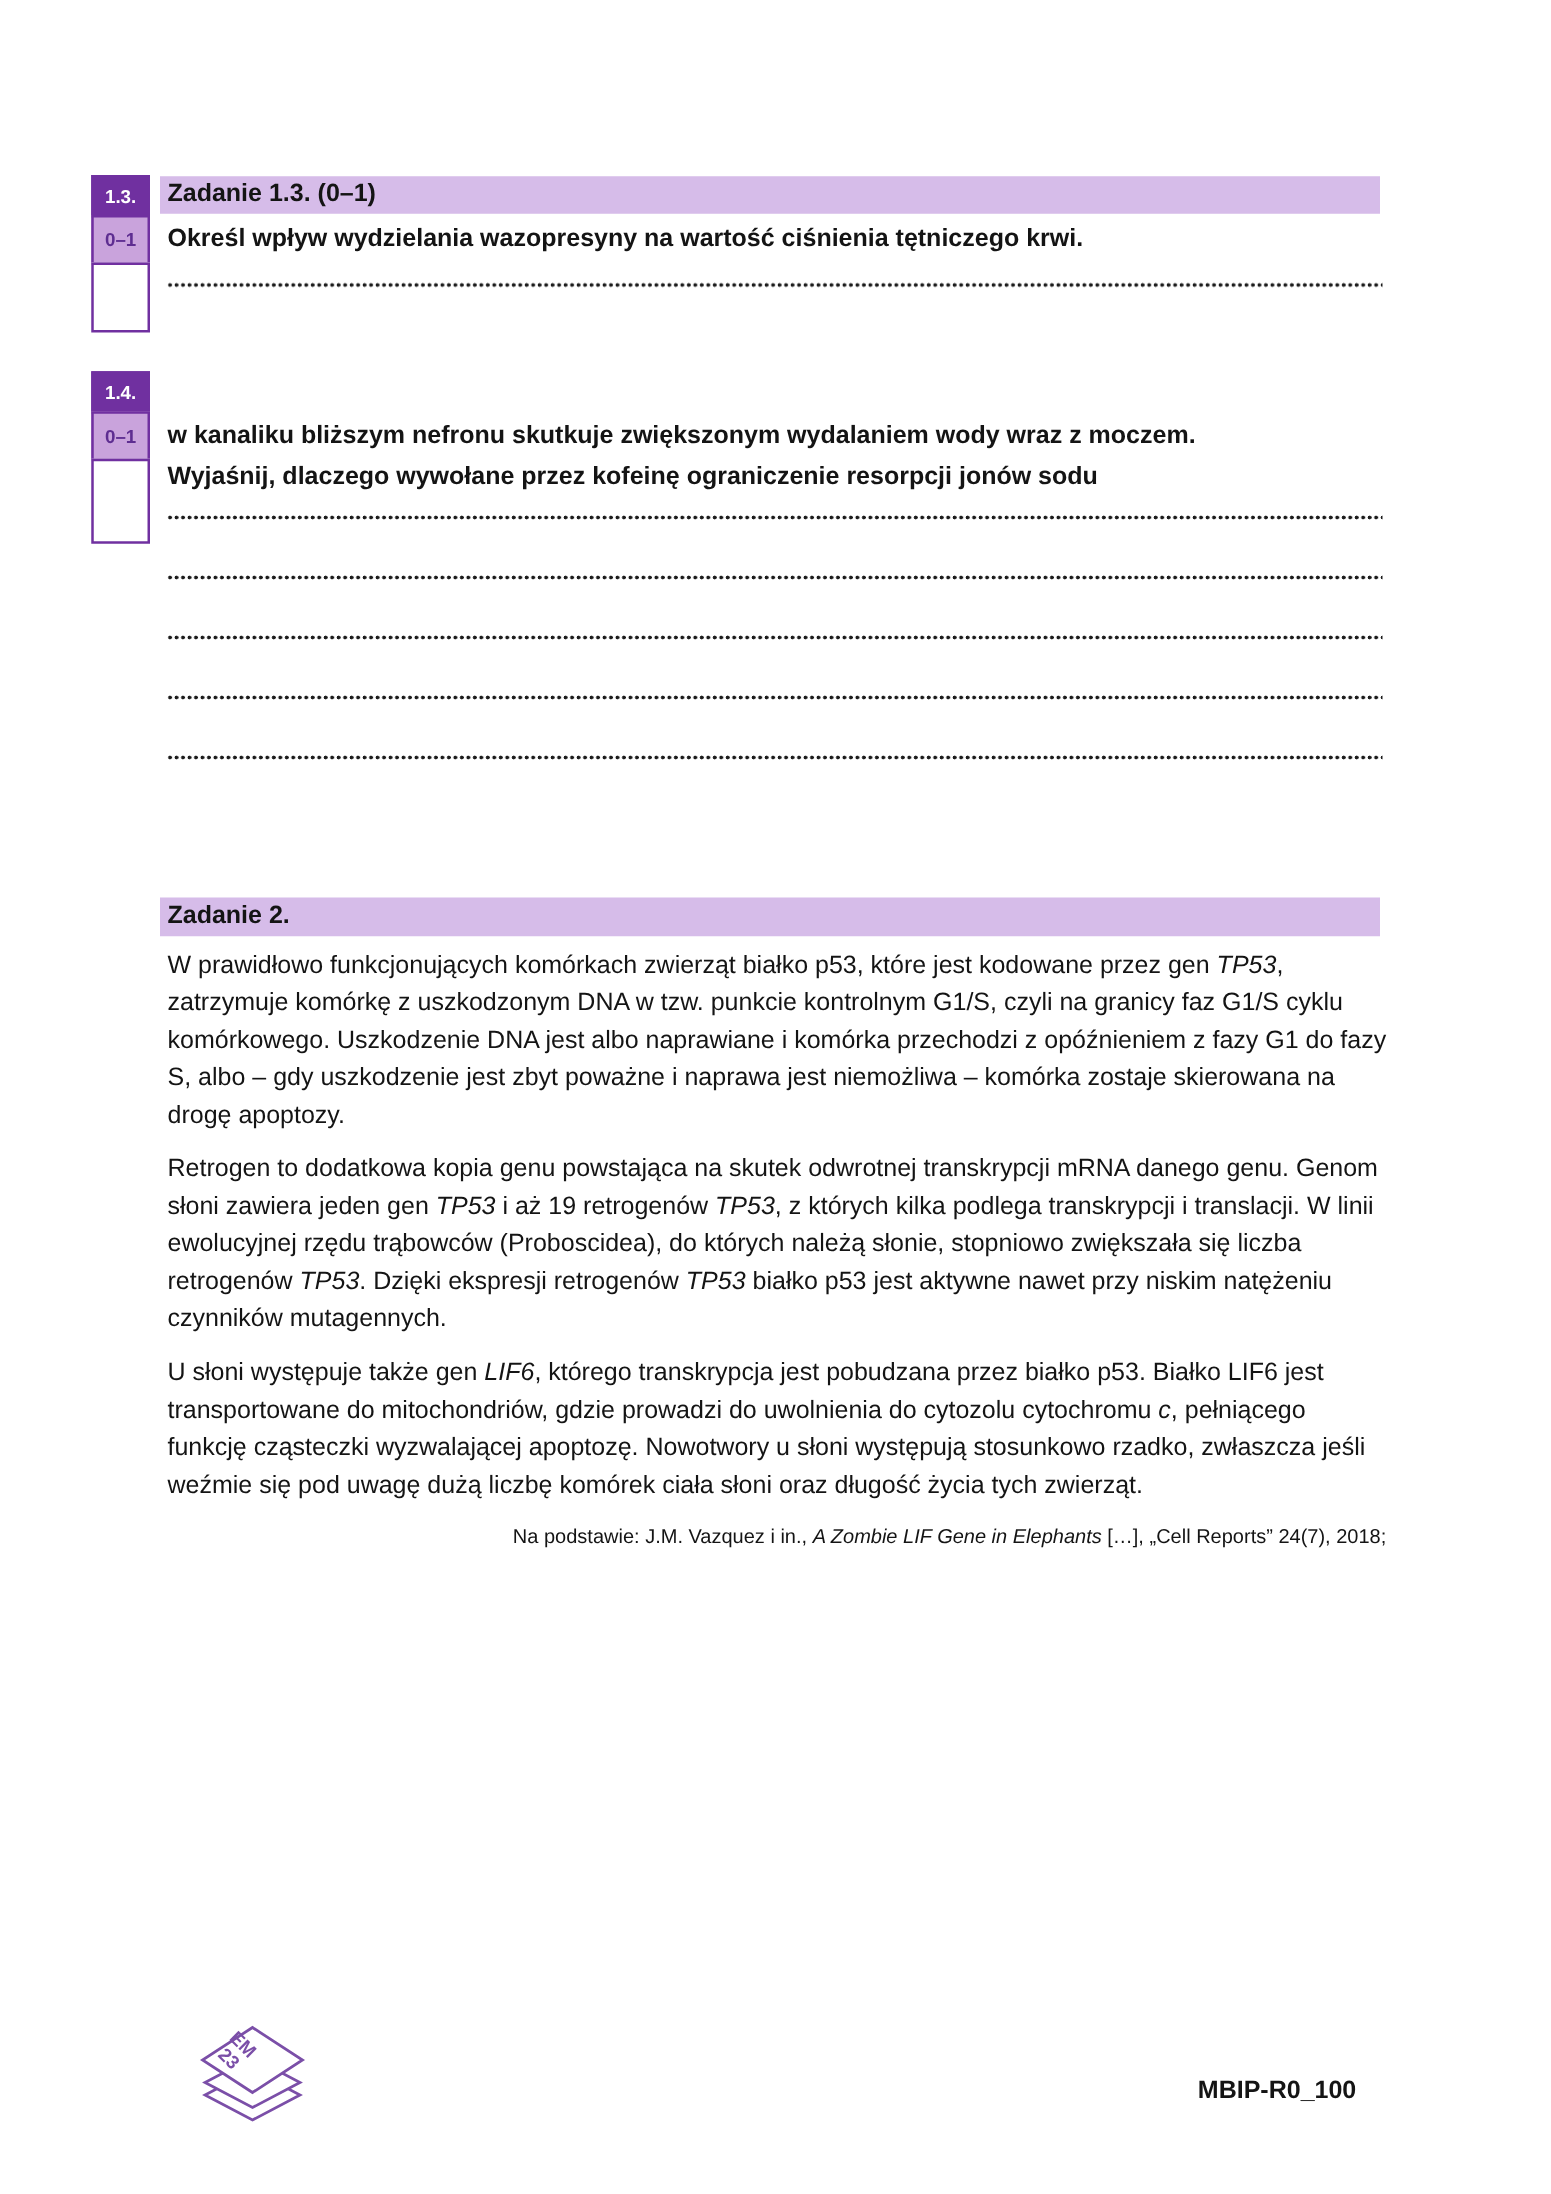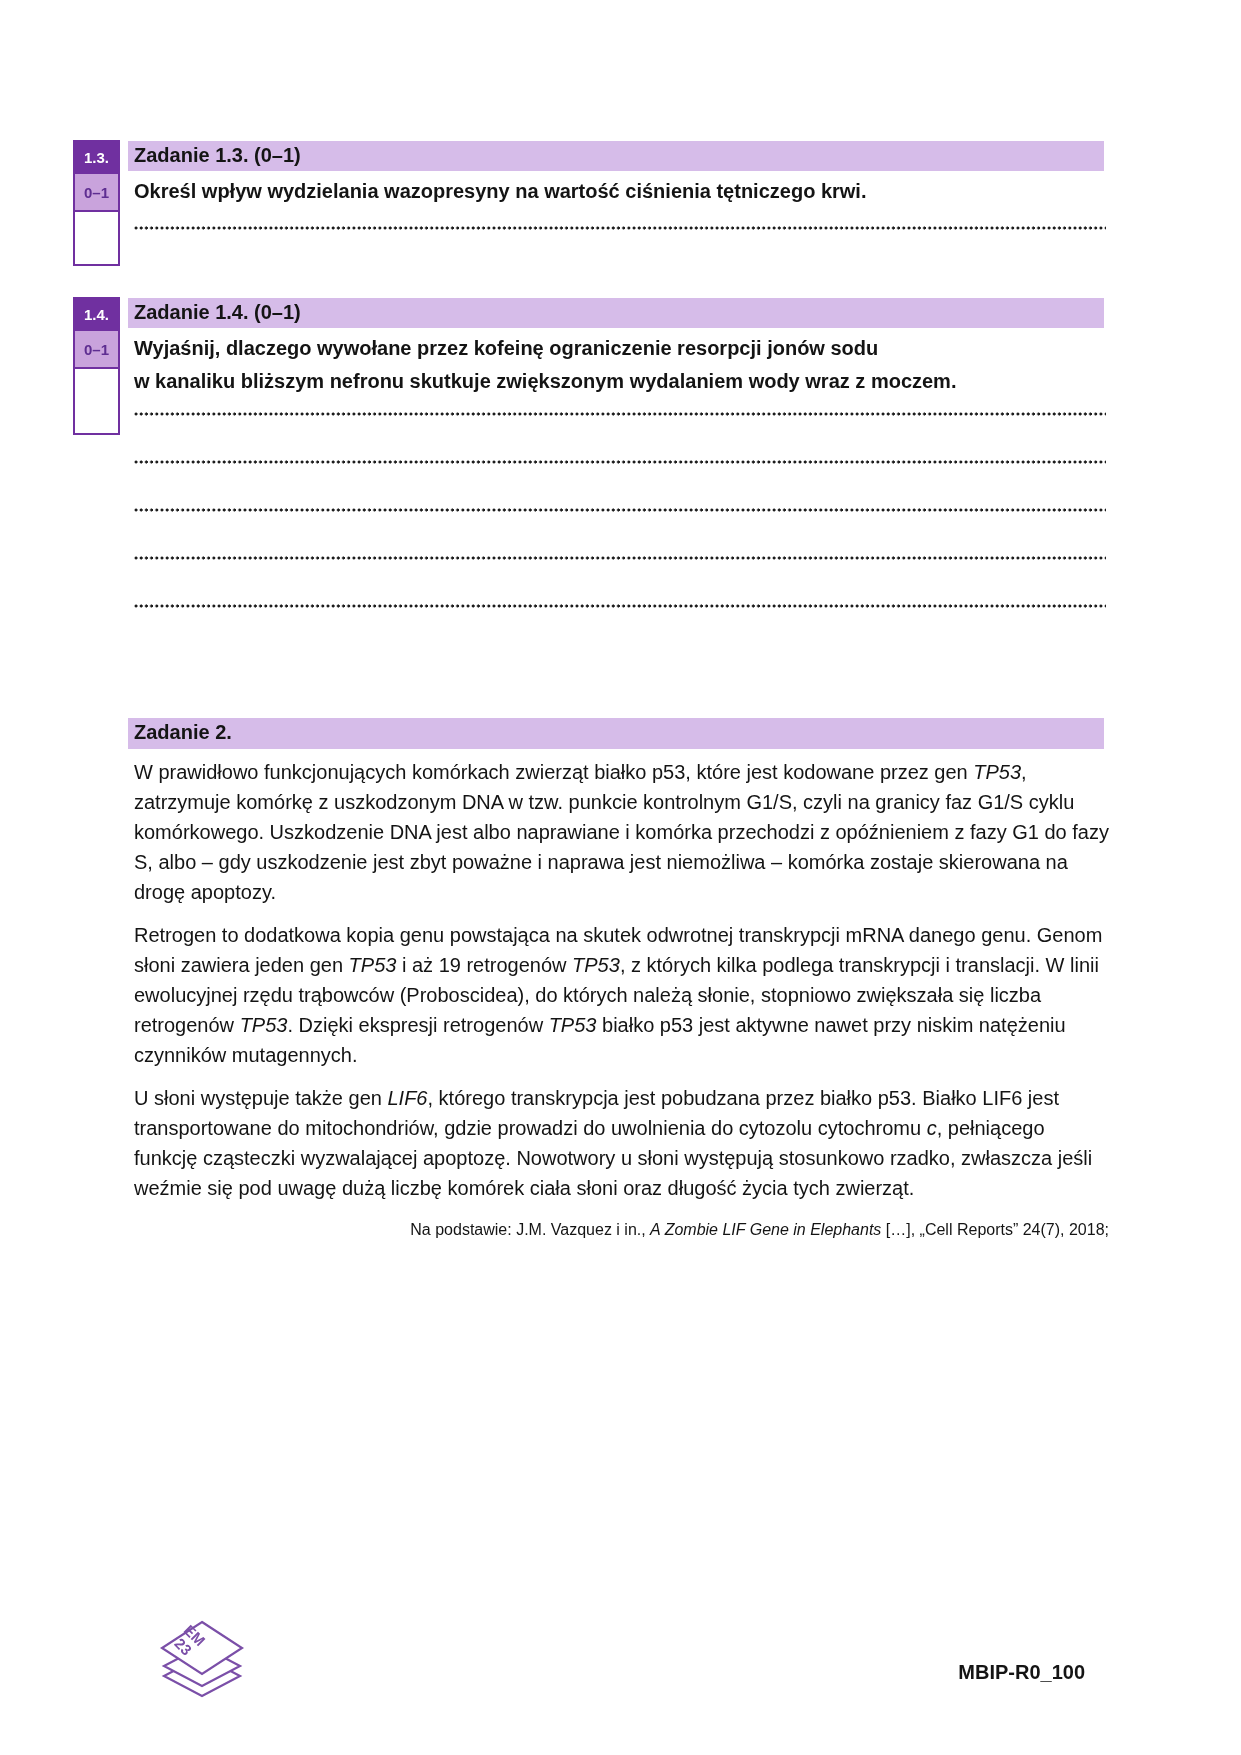--- a/index.html
+++ b/index.html
@@ -63,24 +63,23 @@
   <div class="bar" style="top:141px">Zadanie 1.3. (0–1)</div>
   <div class="q" style="top:175px">Określ wpływ wydzielania wazopresyny na wartość ciśnienia tętniczego krwi.</div>
   <div class="dotline" style="top:226px"></div>
 
   <div class="marker" style="top:297px">
     <div class="mcell dark">1.4.</div>
     <div class="mcell light">0–1</div>
     <div class="mcell blank h68"></div>
   </div>
 
-  <div class="bar" style="top:298px">Zadanie 1.4. (0–1)</div>
   <div class="q" style="top:332px">
+    <div>w kanaliku bliższym nefronu skutkuje zwiększonym wydalaniem wody wraz z moczem.</div>
     <div>Wyjaśnij, dlaczego wywołane przez kofeinę ograniczenie resorpcji jonów sodu</div>
-    <div>w kanaliku bliższym nefronu skutkuje zwiększonym wydalaniem wody wraz z moczem.</div>
   </div>
   <div class="dotline" style="top:412px"></div>
   <div class="dotline" style="top:460px"></div>
   <div class="dotline" style="top:508px"></div>
   <div class="dotline" style="top:556px"></div>
   <div class="dotline" style="top:604px"></div>
 
   <div class="task2">
     <div class="bar2">Zadanie 2.</div>
 

